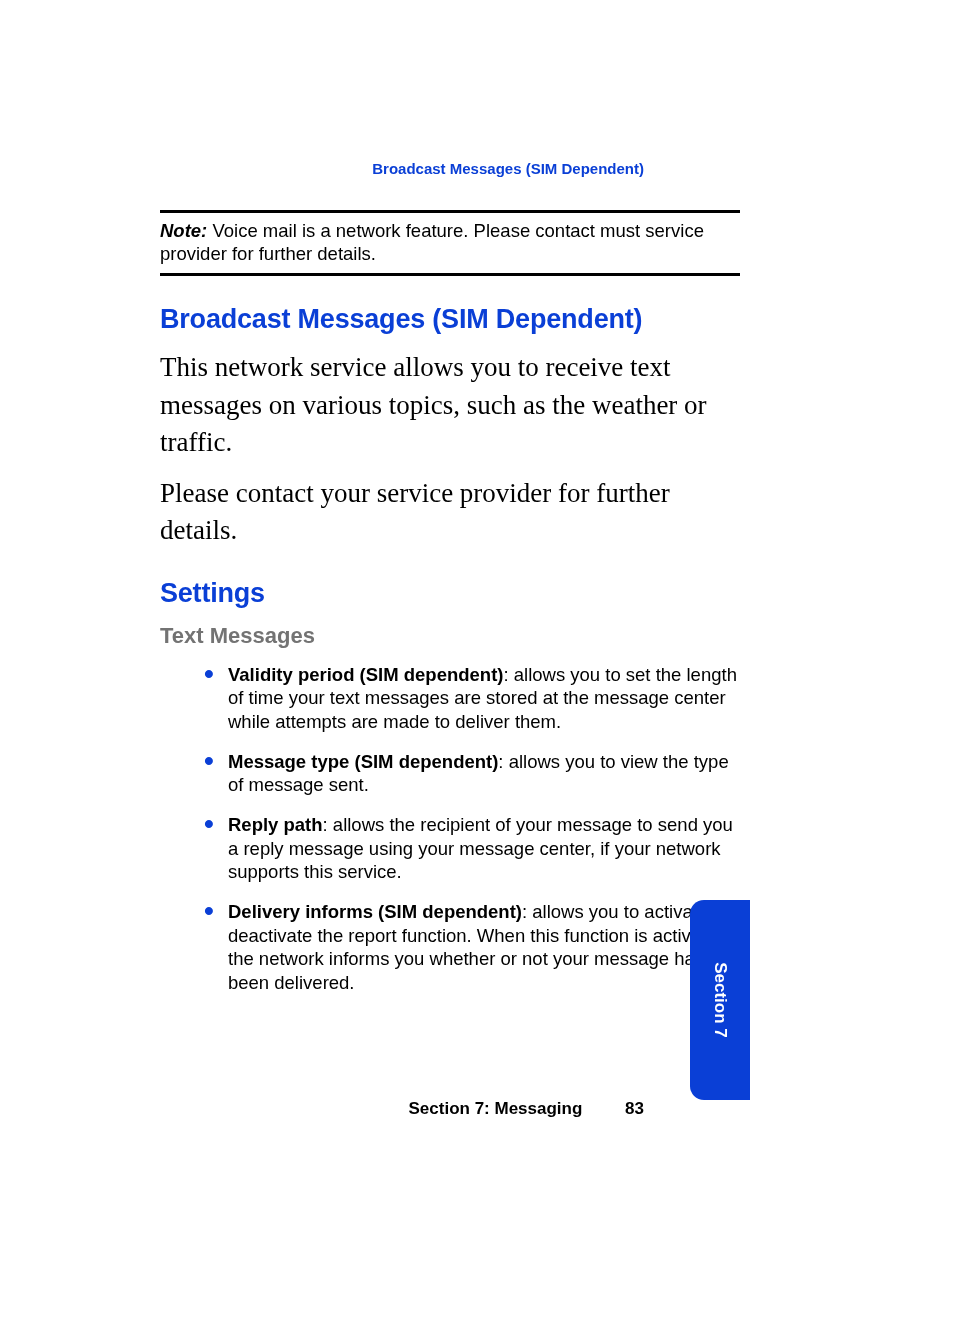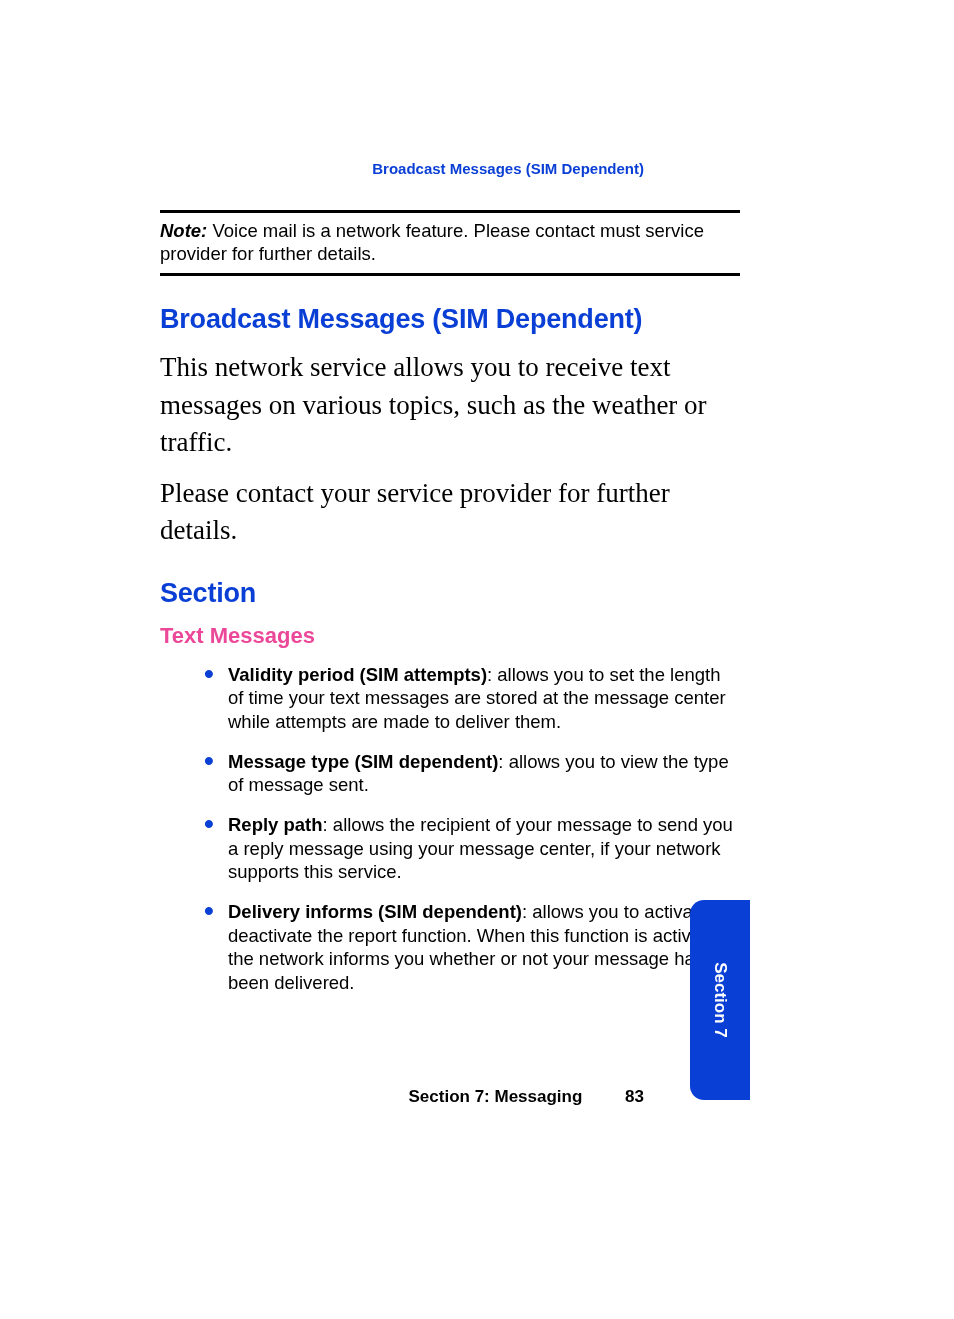--- a/index.html
+++ b/index.html
@@ -6,26 +6,26 @@
   html, body { width: 954px; height: 1319px; background: #fff; font-family: Arial, Helvetica, sans-serif; color: #000; }
   .page { position: relative; width: 862px; height: 1319px; }
   .content { position: absolute; left: 160px; top: 150px; width: 580px; }
   .running-header { position: absolute; top: 160px; right: 218px; font-size: 15px; font-weight: bold; color: #0a3fd6; text-align: right; }
   .rule { border: none; border-top: 3px solid #000; margin: 0; }
   .note-block { margin-top: 60px; }
   .note-text { font-size: 18.5px; line-height: 1.25; padding: 6px 0 8px 0; }
   .note-text .note-label { font-weight: bold; font-style: italic; }
   .h1 { font-size: 27px; font-weight: bold; color: #0a3fd6; margin-top: 28px; margin-bottom: 14px; letter-spacing: -0.2px; }
   .body-serif { font-family: "Palatino Linotype", "Book Antiqua", Palatino, Georgia, serif; font-size: 27px; line-height: 1.38; margin-bottom: 14px; }
-  .h2 { font-size: 22px; font-weight: bold; color: #ec4899; margin-top: 10px; margin-bottom: 14px; }
+  .h2 { font-size: 22px; font-weight: bold; color: #737373; margin-top: 10px; margin-bottom: 14px; }
   ul.bullets { list-style: none; padding-left: 48px; }
   ul.bullets li { position: relative; font-size: 18.5px; line-height: 1.28; margin-bottom: 16px; padding-left: 20px; }
   ul.bullets li::before { content: "•"; position: absolute; left: -4px; top: -3px; color: #0a3fd6; font-size: 28px; line-height: 1; font-weight: bold; }
   ul.bullets li .term { font-weight: bold; }
-  .footer { position: absolute; bottom: 212px; right: 218px; font-size: 17px; font-weight: bold; text-align: left; }
+  .footer { position: absolute; bottom: 200px; right: 218px; font-size: 17px; font-weight: bold; text-align: left; }
   .footer .pnum { display: inline-block; margin-left: 38px; }
   .section-tab { position: absolute; right: 112px; top: 900px; width: 60px; height: 200px; background: #0a3fd6; border-radius: 14px 0 0 14px; }
   .section-tab-label { position: absolute; left: 50%; top: 50%; transform: translate(-50%, -50%) rotate(90deg); transform-origin: center; color: #fff; font-weight: bold; font-size: 17px; white-space: nowrap; }
 </style>
 </head>
 <body>
 
 <div class="page">
 
   <div class="running-header">Broadcast Messages (SIM Dependent)</div>
@@ -37,27 +37,27 @@
       <p class="note-text">
         <span class="note-label">Note:</span><span> Voice mail is a network feature. Please contact must service provider for further details.</span>
       </p>
       <hr class="rule">
     </div>
 
     <h1 class="h1">Broadcast Messages (SIM Dependent)</h1>
     <p class="body-serif">This network service allows you to receive text messages on various topics, such as the weather or traffic.</p>
     <p class="body-serif">Please contact your service provider for further details.</p>
 
-    <h1 class="h1">Section</h1>
+    <h1 class="h1">Settings</h1>
 
     <h2 class="h2">Text Messages</h2>
 
     <ul class="bullets">
       <li>
-        <span class="term">Validity period (SIM attempts)</span><span>: allows you to set the length of time your text messages are stored at the message center while attempts are made to deliver them.</span>
+        <span class="term">Validity period (SIM dependent)</span><span>: allows you to set the length of time your text messages are stored at the message center while attempts are made to deliver them.</span>
       </li>
       <li>
         <span class="term">Message type (SIM dependent)</span><span>: allows you to view the type of message sent.</span>
       </li>
       <li>
         <span class="term">Reply path</span><span>: allows the recipient of your message to send you a reply message using your message center, if your network supports this service.</span>
       </li>
       <li>
         <span class="term">Delivery informs (SIM dependent)</span><span>: allows you to activate or deactivate the report function. When this function is activated, the network informs you whether or not your message has been delivered.</span>
       </li>

